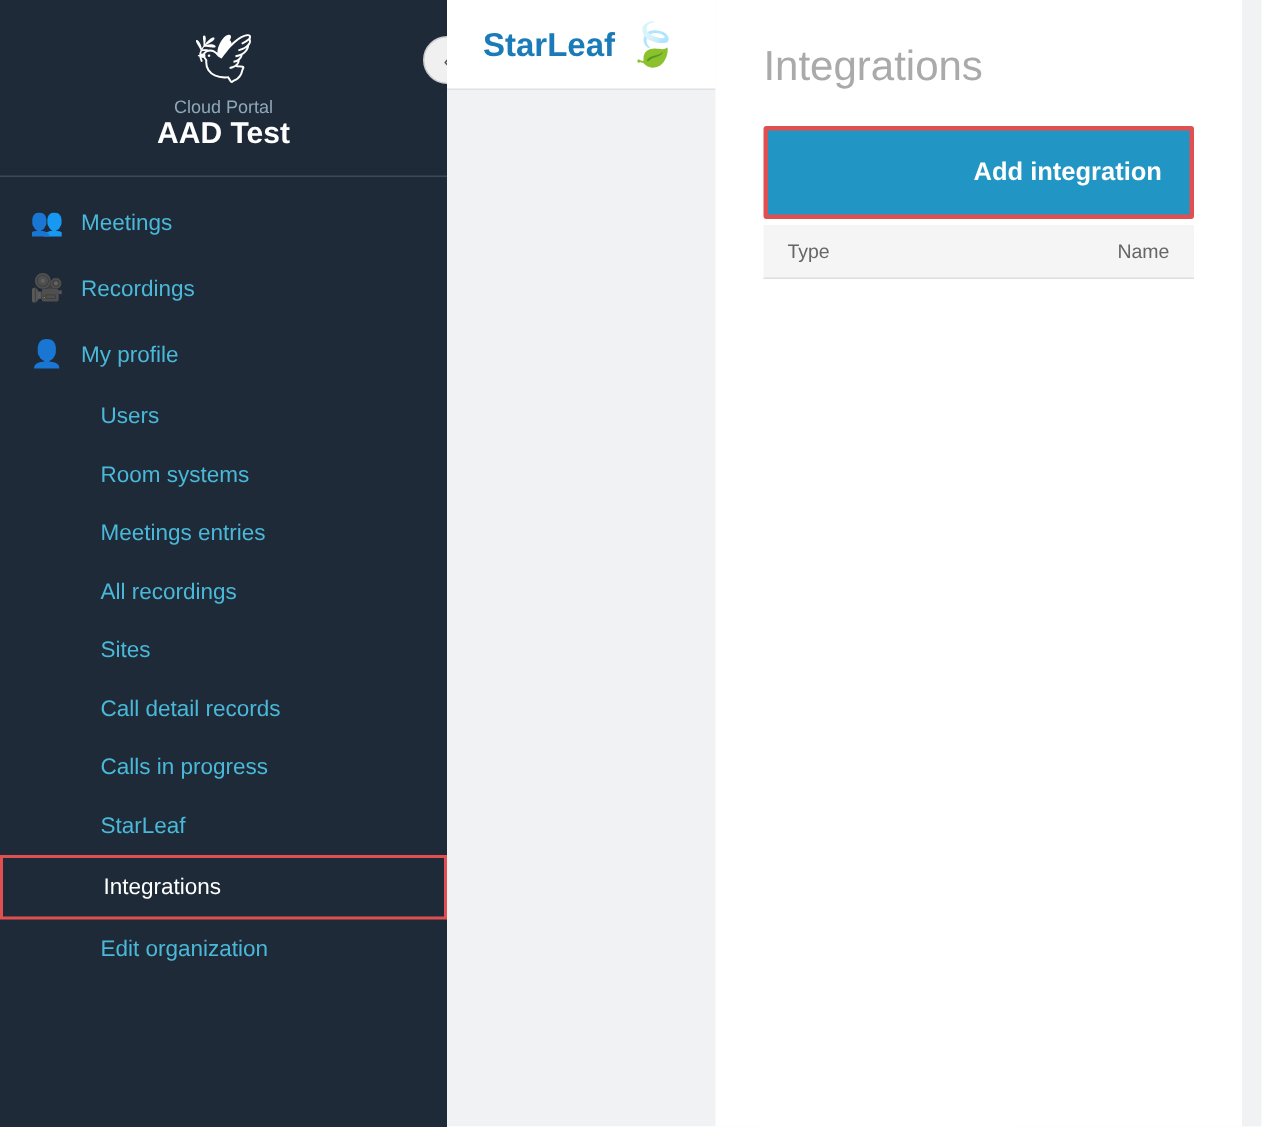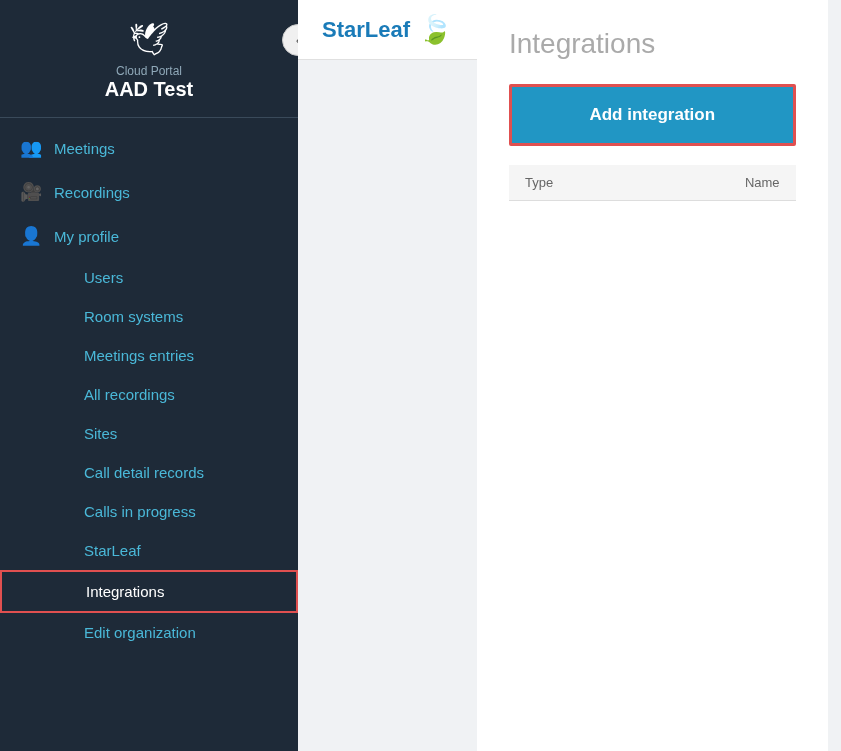--- a/index.html
+++ b/index.html
@@ -61,21 +61,21 @@
       margin-right: 12px;
       font-size: 18px;
       width: 22px;
       text-align: center;
       color: white;
     }
 
     .nav-item-sub {
       display: flex;
       align-items: center;
-      padding: 11px 20px 11px 84px;
+      padding: 11px 20px 11px 67px;
       color: #4ab8d8;
       font-size: 15px;
       cursor: pointer;
     }
 
     .nav-item-sub.active {
       color: white;
       border: 2px solid #e05050;
     }
 
@@ -146,23 +146,23 @@
 
     .add-integration-btn {
       width: 100%;
       padding: 18px;
       background-color: #2196c4;
       color: white;
       font-size: 17px;
       font-weight: bold;
       border: 3px solid #e05050;
       cursor: pointer;
-      text-align: center;
+      text-align: right;
       border-radius: 2px;
-      margin-bottom: 19px;
+      margin-bottom: 4px;
       outline: none;
     }
 
     .table-header {
       display: flex;
       background: #f5f5f5;
       border-bottom: 1px solid #ddd;
       padding: 10px 16px;
     }
 

